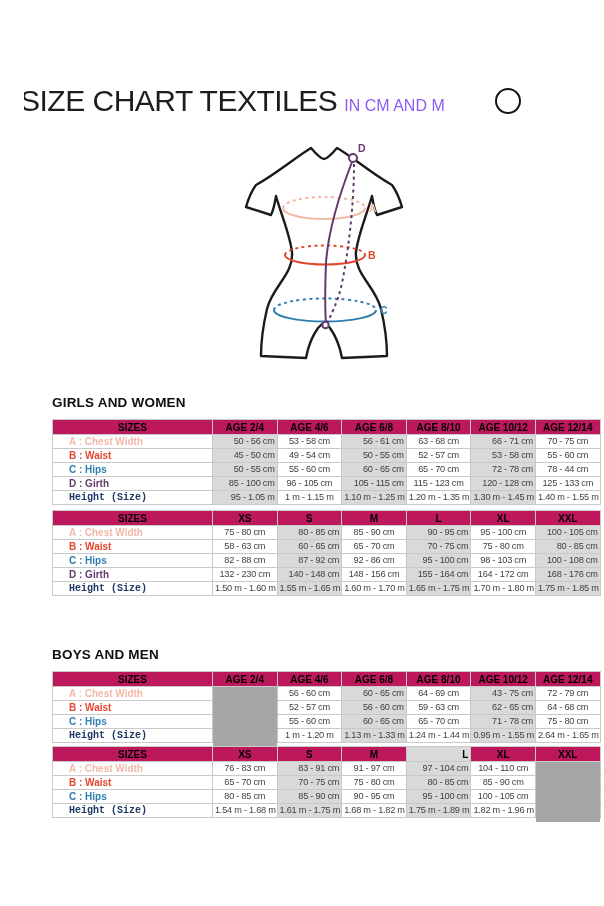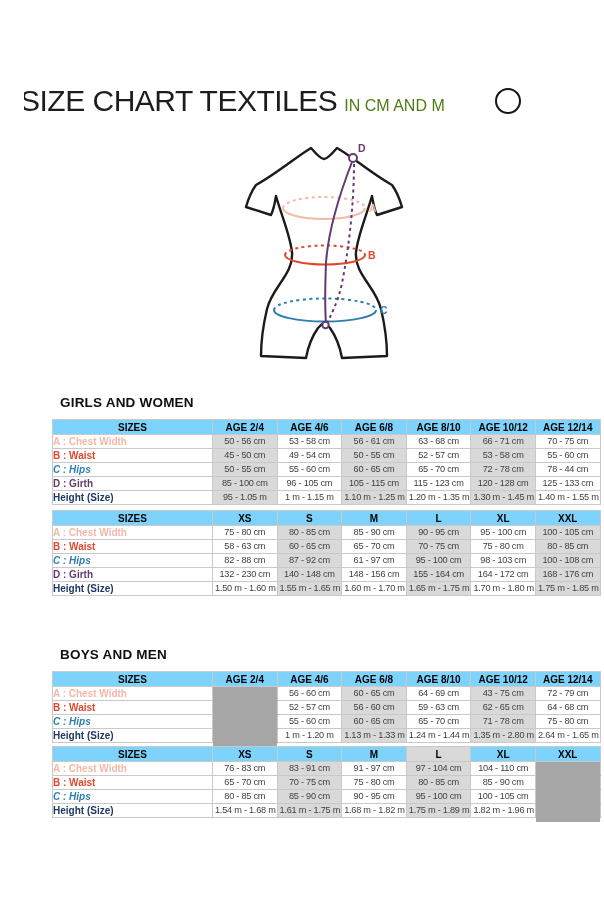--- a/index.html
+++ b/index.html
@@ -3,50 +3,50 @@
 <meta charset="utf-8">
 <style>
   html,body{margin:0;padding:0;background:#ffffff;}
   .page{
     position:relative;width:604px;height:906px;overflow:hidden;background:#fff;
     font-family:"Liberation Sans",sans-serif;color:#1a1a1a;margin-left:24px;
   }
   
   .title{position:absolute;left:-4px;top:84px;display:flex;align-items:baseline;white-space:nowrap;}
   .title-main{font-size:30px;font-weight:500;letter-spacing:-0.5px;color:#1d1d1d;}
-  .title-sub{font-size:16px;font-weight:500;margin-left:7px;color:#4d7c0f;}
+  .title-sub{font-size:16px;font-weight:500;margin-left:7px;color:#8b5cf6;}
   .logo{position:absolute;left:470px;top:82px;white-space:nowrap;font-family:"DejaVu Sans",sans-serif;
         font-weight:200;font-size:33px;letter-spacing:1.5px;color:#141414;}
   .logo-o{display:inline-flex;align-items:center;justify-content:center;width:22px;height:22px;
           border:2px solid #141414;border-radius:50%;transform:translateY(1px);margin:0 1px;}
   
   .figure{position:absolute;left:218px;top:138px;width:170px;height:235px;}
   .figure .body{fill:none;stroke:#1b1b1b;stroke-width:2.4;stroke-linejoin:round;stroke-linecap:round;}
   .figure .solid{fill:none;stroke-width:2;}
   .figure .dash{fill:none;stroke-width:2;stroke-dasharray:3 3.4;}
   .figure text{font-family:"Liberation Sans",sans-serif;font-size:10.5px;font-weight:bold;}
   
-  .section-heading{position:absolute;left:36px;font-size:13.5px;font-weight:bold;letter-spacing:0.2px;color:#0f0f0f;}
+  .section-heading{position:absolute;left:28px;font-size:13.5px;font-weight:bold;letter-spacing:0.2px;color:#0f0f0f;}
   .sh-0{top:395px;} .sh-1{top:647px;text-align:right;}
   .twrap{position:absolute;left:28px;width:548px;}
   .tw-0-0{top:419px;} .tw-0-1{top:510px;} .tw-1-0{top:671px;} .tw-1-1{top:746px;}
   table.size-table{border-collapse:collapse;table-layout:fixed;width:548px;}
   .col-label{width:160px;} .col-data{width:64.6px;}
   .size-table th,.size-table td{
     border:1px solid var(--t-border,#C9C9C9);padding:0 2px;height:13px;line-height:13px;
     text-align:center;overflow:hidden;white-space:nowrap;
   }
-  .size-table thead th{height:14px;font-size:10px;font-weight:bold;color:#000;background:#7dd3fc;}
-  .size-table th.row-label{text-align:left;padding-left:0;font-size:10px;font-weight:bold;background:#fff;}
+  .size-table thead th{height:14px;font-size:10px;font-weight:bold;color:#000;background:#be185d;}
+  .size-table th.row-label{text-align:left;padding-left:16px;font-size:10px;font-weight:bold;background:#fff;}
   .size-table td{font-size:9.2px;letter-spacing:-0.25px;color:var(--t-text,#3F3F3F);}
-  .size-table .shaded{background:var(--t-shade,#D9D9D9);}
+  .size-table .shaded{background:var(--t-shade,#D9D9D9);text-align:right;}
   .size-table .blocked{background:var(--t-block,#A6A6A6);border-top-color:var(--t-block,#A6A6A6);border-bottom-color:var(--t-block,#A6A6A6);}
   .lbl-chest{color:var(--c-chest);} .lbl-waist{color:var(--c-waist);}
-  .lbl-hips{color:var(--c-hips);font-style:italic;}  .lbl-girth{color:var(--c-girth);}
-  .lbl-height{color:var(--c-height);}
+  .lbl-hips{color:var(--c-hips);}  .lbl-girth{color:var(--c-girth);}
+  .lbl-height{color:var(--c-height);font-family:Liberation Mono, monospace;}
   .overhang{position:absolute;top:100%;height:4px;background:var(--t-block,#A6A6A6);}
 </style>
 </head>
 <body>
 
 <div class="page">
 
   <div class="title">
     <span class="title-main">SIZE CHART TEXTILES</span>
     <span class="title-sub">IN CM AND M</span>
@@ -213,21 +213,21 @@
             <td class="shaded">60 - 65 cm</td>
             <td>65 - 70 cm</td>
             <td class="shaded">70 - 75 cm</td>
             <td>75 - 80 cm</td>
             <td class="shaded">80 - 85 cm</td>
           </tr>
           <tr>
             <th class="row-label lbl-hips">C : Hips</th>
             <td>82 - 88 cm</td>
             <td class="shaded">87 - 92 cm</td>
-            <td>61 - 97 cm</td>
+            <td>92 - 86 cm</td>
             <td class="shaded">95 - 100 cm</td>
             <td>98 - 103 cm</td>
             <td class="shaded">100 - 108 cm</td>
           </tr>
           <tr>
             <th class="row-label lbl-girth">D : Girth</th>
             <td>132 - 230 cm</td>
             <td class="shaded">140 - 148 cm</td>
             <td>148 - 156 cm</td>
             <td class="shaded">155 - 164 cm</td>
@@ -295,21 +295,21 @@
             <td>65 - 70 cm</td>
             <td class="shaded">71 - 78 cm</td>
             <td>75 - 80 cm</td>
           </tr>
           <tr>
             <th class="row-label lbl-height">Height (Size)</th>
             <td class="blocked"></td>
             <td>1 m - 1.20 m</td>
             <td class="shaded">1.13 m - 1.33 m</td>
             <td>1.24 m - 1.44 m</td>
-            <td class="shaded">1.35 m - 2.80 m</td>
+            <td class="shaded">0.95 m - 1.55 m</td>
             <td>2.64 m - 1.65 m</td>
           </tr>
         </tbody>
       </table>
       <div class="overhang" style="left: 161px; width: 63.6667px;"></div>
     </div>
   <div class="twrap tw-1-1">
       <table class="size-table">
         <colgroup>
           <col class="col-label">

